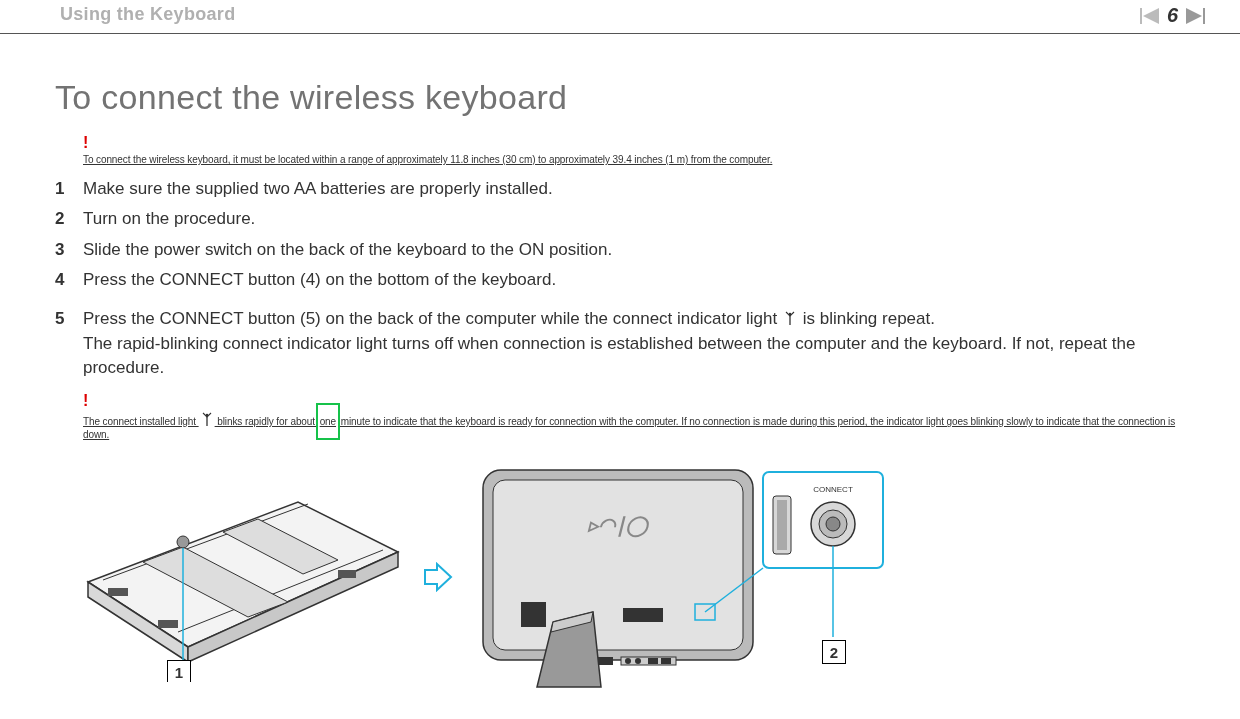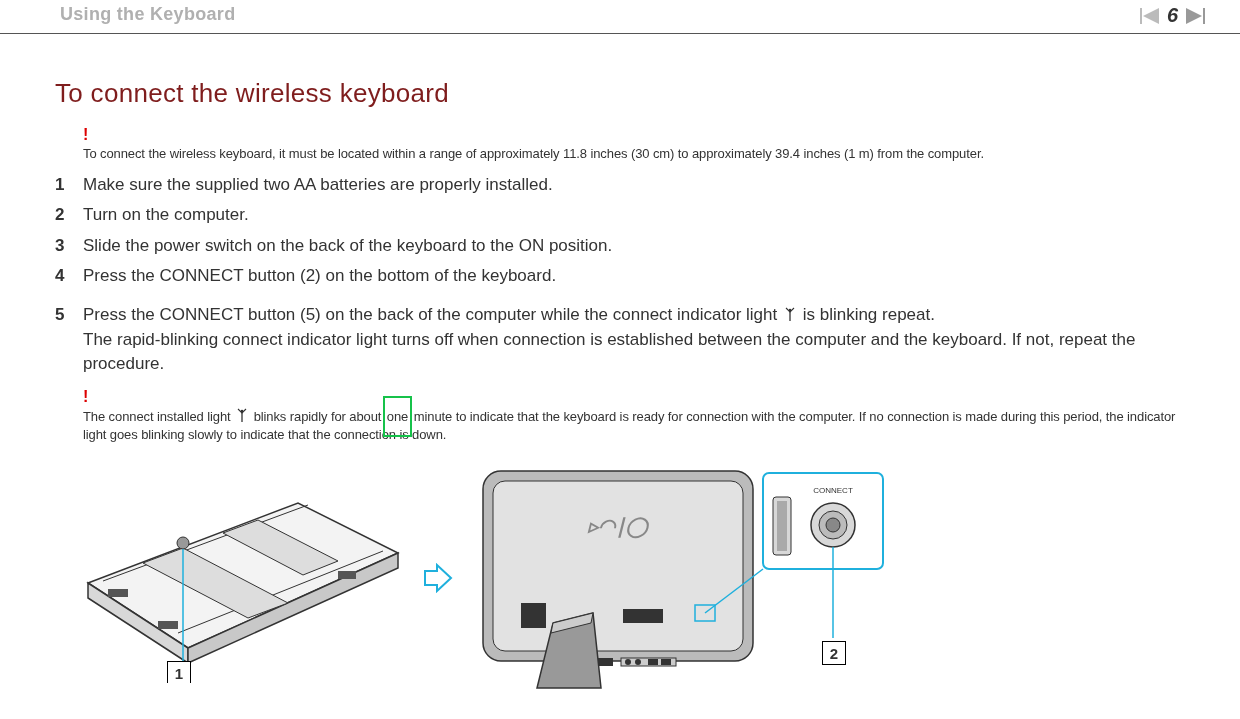--- a/index.html
+++ b/index.html
@@ -46,41 +46,42 @@
   }
   .rule {
     border: none;
     border-top: 1px solid #555;
     margin: 0 0 0 0;
   }
   .content {
     padding: 22px 55px 0 55px;
   }
   .section-title {
-    color: #7f1d1d;
-    font-size: 26px;
+    color: #737373;
+    font-size: 34px;
     font-weight: normal;
     margin: 22px 0 18px 0;
     letter-spacing: 0.3px;
   }
   .indent-block {
     margin-left: 28px;
   }
   .excl {
     color: #d00;
     font-weight: bold;
     font-size: 16px;
     line-height: 1;
     margin-bottom: 2px;
   }
   .note-text {
-    font-size: 13px;
+    font-size: 10px;
     line-height: 1.35;
     font-stretch: condensed;
     letter-spacing: -0.1px;
+    text-decoration: underline;
   }
   ol.steps {
     list-style: none;
     padding: 0;
     margin: 10px 0 0 0;
   }
   ol.steps > li {
     display: flex;
     gap: 14px;
     font-size: 17px;
@@ -164,32 +165,32 @@
     <div class="note-text">To connect the wireless keyboard, it must be located within a range of approximately 11.8 inches (30 cm) to approximately 39.4 inches (1 m) from the computer.</div>
   </div>
 
   <ol class="steps">
     <li>
       <span class="num">1</span>
       <span class="body">Make sure the supplied two AA batteries are properly installed.</span>
     </li>
     <li>
       <span class="num">2</span>
-      <span class="body">Turn on the computer.</span>
+      <span class="body">Turn on the procedure.</span>
     </li>
     <li>
       <span class="num">3</span>
       <span class="body">
         <span>Slide the power switch on the back of the keyboard to the </span><span class="bold">ON</span><span> position.</span>
       </span>
     </li>
     <li>
       <span class="num">4</span>
       <span class="body">
-        <span>Press the </span><span class="bold">CONNECT</span><span> button (2) on the bottom of the keyboard.</span>
+        <span>Press the </span><span class="bold">CONNECT</span><span> button (4) on the bottom of the keyboard.</span>
       </span>
     </li>
     <li class="step-space">
       <span class="num">5</span>
       <span class="body">
         <span>Press the </span><span class="bold">CONNECT</span><span> button (5) on the back of the computer while the connect indicator light </span><span class="antenna"><svg width="12" height="14" viewBox="0 0 12 14">
               <path d="M6 4 L6 14" stroke="#333" stroke-width="1.3"></path>
               <circle cx="6" cy="3" r="1.3" fill="#333"></circle>
               <path d="M2 1 L6 5 L10 1" stroke="#333" stroke-width="1.1" fill="none"></path>
             </svg></span><span> is blinking repeat.</span>

